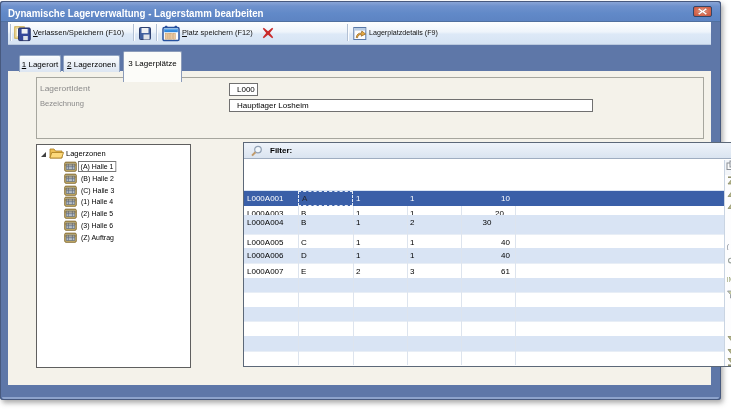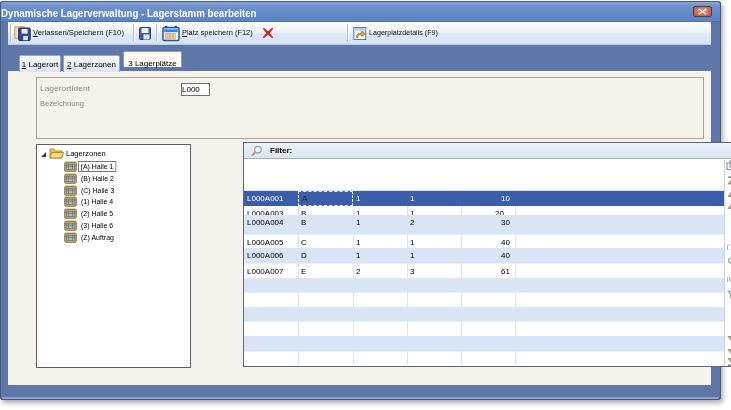--- a/index.html
+++ b/index.html
@@ -8,21 +8,21 @@
   position:absolute; left:0px; top:1px; width:721px; height:399px;
   background:#5e77a8;
   border-radius:3px;
   box-shadow:2px 3px 5px rgba(90,90,90,0.5), inset 0 0 0 1px #47597e;
 }
 #titlebar {
   position:absolute; left:1px; top:1px; width:719px; height:20px;
   background:linear-gradient(180deg,#8aa5d6 0%, #6f92cd 22%, #6189c8 60%, #5d84c3 100%);border-bottom:1px solid #50709f;
   border-radius:3px 3px 0 0;
   color:#ffffff; font-weight:bold;
-  line-height:20px; white-space:nowrap;
+  line-height:20px; padding-left:7px; white-space:nowrap;
 }
 #closebtn {
   position:absolute; left:693px; top:5px; width:19px; height:11px;
   background:radial-gradient(ellipse at 50% 45%,#f3c0ae 0%, #db7258 45%, #c6503a 100%);
   border:1px solid #324668; border-radius:2px;
 }
 #toolbar {
   position:absolute; left:8px; top:21px; width:703px; height:23px;
   background:linear-gradient(180deg,#fdfeff 0%, #eef4fb 45%, #dde9f7 55%, #d6e3f3 100%);
   border-bottom:1px solid #bac9de;
@@ -31,32 +31,32 @@
 .tbtxt { position:absolute; top:0; height:22px; line-height:22px; color:#111; white-space:nowrap; transform-origin:0 50%; }
 #tabband { position:absolute; left:8px; top:45px; width:703px; height:26px; background:#5e77a8; border-bottom:0; }
 .tab {
   position:absolute; top:54px; height:17px;
   background:linear-gradient(180deg,#fbfdfe 0%, #ecf1f8 45%, #dce5f1 100%);
   border:1px solid #93a6c4; border-bottom:none; border-radius:2px 2px 0 0;
   color:#000; z-index:2; text-align:center;
 }
 .tab span.ctr, #tab3 span.ctr { display:inline-block; transform-origin:50% 50%; white-space:nowrap; }
 #tab3 {
-  position:absolute; top:50px; height:16px; background:#fcfcf9;
+  position:absolute; top:50px; height:31px; background:#fcfcf9;
   border:1px solid #8c9cba; border-bottom:none; border-radius:2px 2px 0 0;
   text-align:center; z-index:3;
 }
 #content {
   position:absolute; left:8px; top:70px; width:703px; height:314px;
   background:#f4f2ea;
 }
 #btmline { position:absolute; left:2px; bottom:1px; width:717px; height:2px; background:#8da3cc; border-radius:0 0 2px 2px; }
 #groupbox { position:absolute; left:28px; top:6px; width:668px; height:62px; border:1px solid #a6a69e; }
 .flabel { position:absolute; color:#8a8a8a; white-space:nowrap; transform-origin:0 50%; }
-.finput { position:absolute; height:13px; background:#fff; border:1px solid #707070; line-height:11px; padding-left:0; color:#000; white-space:nowrap; }
+.finput { position:absolute; height:13px; background:#fff; border:1px solid #707070; line-height:11px; padding-left:7px; color:#000; white-space:nowrap;margin-left:48px; }
 .finput span { display:inline-block; transform-origin:0 50%; }
 #tree { position:absolute; left:28px; top:73px; width:155px; height:224px; background:#fff; border:1px solid #5f5f5f; }
 .titem { position:absolute; color:#000; white-space:nowrap; transform-origin:0 50%; }
 #grid { position:absolute; left:191px; top:71px; width:495px; height:225px; background:#fff; border:1px solid #5c6878;margin-left:44px; }
 #filterrow { position:absolute; left:0; top:0; width:493px; height:16px; background:linear-gradient(180deg,#eef3fa 0%, #dae4f0 100%); border-bottom:1px solid #9fadc0; }
 #header { position:absolute; left:0; top:16px; width:493px; height:16px; background:linear-gradient(180deg,#f5f8fb 0%, #e4eaf2 100%); border-bottom:1px solid #96a5bb; }
 .hcell { position:absolute; top:1px; height:14px; line-height:14px; padding-left:4px; white-space:nowrap; }
 .hsep { position:absolute; top:1px; width:1px; height:14px; background:#bcc5d1; }
 #gbody { position:absolute; left:0; top:32px; width:480px; height:191px; overflow:hidden; }
 .grow { position:absolute; left:0; width:480px; }
@@ -123,20 +123,21 @@
   <div id="tabband"></div>
   <div class="tab t8" id="tab1" style="left:19px;width:42px;line-height:18px;"><span class="ctr"><span style="text-decoration:underline">1</span> Lagerort</span></div>
   <div class="tab t8" id="tab2" style="left:63px;width:57px;line-height:18px;"><span class="ctr"><span style="text-decoration:underline">2</span> Lagerzonen</span></div>
   <div id="tab3" class="t8" style="left:123px;width:59px;line-height:23px;"><span class="ctr">3 Lagerplätze</span></div>
 
   <div id="content">
     <div id="groupbox"></div>
     <div class="flabel t8" id="lab1" style="left:32px;top:13px;transform:scaleX(1.05);">LagerortIdent</div>
     <div class="finput t8" style="left:173px;top:12px;width:29px;height:13px;"><span id="inp1">L000</span></div>
     <div class="flabel t8" id="lab2" style="left:32px;top:28px;transform:scaleX(0.95);">Bezeichnung</div>
+    <div class="finput t8" style="left:173px;top:28px;width:364px;height:13px;"><span id="inp2">Hauptlager Losheim</span></div>
 
     <div id="tree">
       <svg style="position:absolute;left:3px;top:6px;" width="7" height="7" viewBox="0 0 7 7">
           <path d="M6 1 L6 6 L1 6 Z" fill="#404040"></path>
         </svg>
       <svg style="position:absolute;left:12px;top:2px;" width="15" height="12" viewBox="0 0 15 12">
         <path d="M1 2 L5 2 L6.5 4 L13 4 L13 11 L1 11 Z" fill="#edbf55" stroke="#a87c20" stroke-width="0.8"></path>
         <path d="M2.8 5.5 L14.6 5.5 L12.6 11 L0.9 11 Z" fill="#fcd97c" stroke="#a87c20" stroke-width="0.8"></path>
       </svg>
       <div class="titem t8" id="troot" style="left:28.5px;top:4px;transform:scaleX(0.94);">Lagerzonen</div>
@@ -225,21 +226,21 @@
             <div class="gcell" style="left:54px;width:55px;">B</div>
             <div class="gcell" style="left:109px;width:54px;">1</div>
             <div class="gcell" style="left:163px;width:54px;">1</div>
             <div class="gcell gnum" style="left:217px;width:49px;">20</div>
           </div>
       <div class="grow t8" style="top:40px;height:24px;background:#d9e4f4;">
             <div class="gcell" style="left:0px;width:54px;">L000A004</div>
             <div class="gcell" style="left:54px;width:55px;">B</div>
             <div class="gcell" style="left:109px;width:54px;">1</div>
             <div class="gcell" style="left:163px;width:54px;">2</div>
-            <div class="gcell gnum" style="left:217px;width:55px;">30</div>
+            <div class="gcell gnum" style="left:217px;width:55px;text-align:center;">30</div>
           </div>
       <div class="grow t8" style="top:59px;height:14px;background:#ffffff;border-top:1px solid #e8eef6;">
             <div class="gcell" style="left:0px;width:54px;">L000A005</div>
             <div class="gcell" style="left:54px;width:55px;">C</div>
             <div class="gcell" style="left:109px;width:54px;">1</div>
             <div class="gcell" style="left:163px;width:54px;">1</div>
             <div class="gcell gnum" style="left:217px;width:55px;">40</div>
           </div>
       <div class="grow t8" style="top:73px;height:15px;background:#d9e4f4;">
             <div class="gcell" style="left:0px;width:54px;">L000A006</div>

